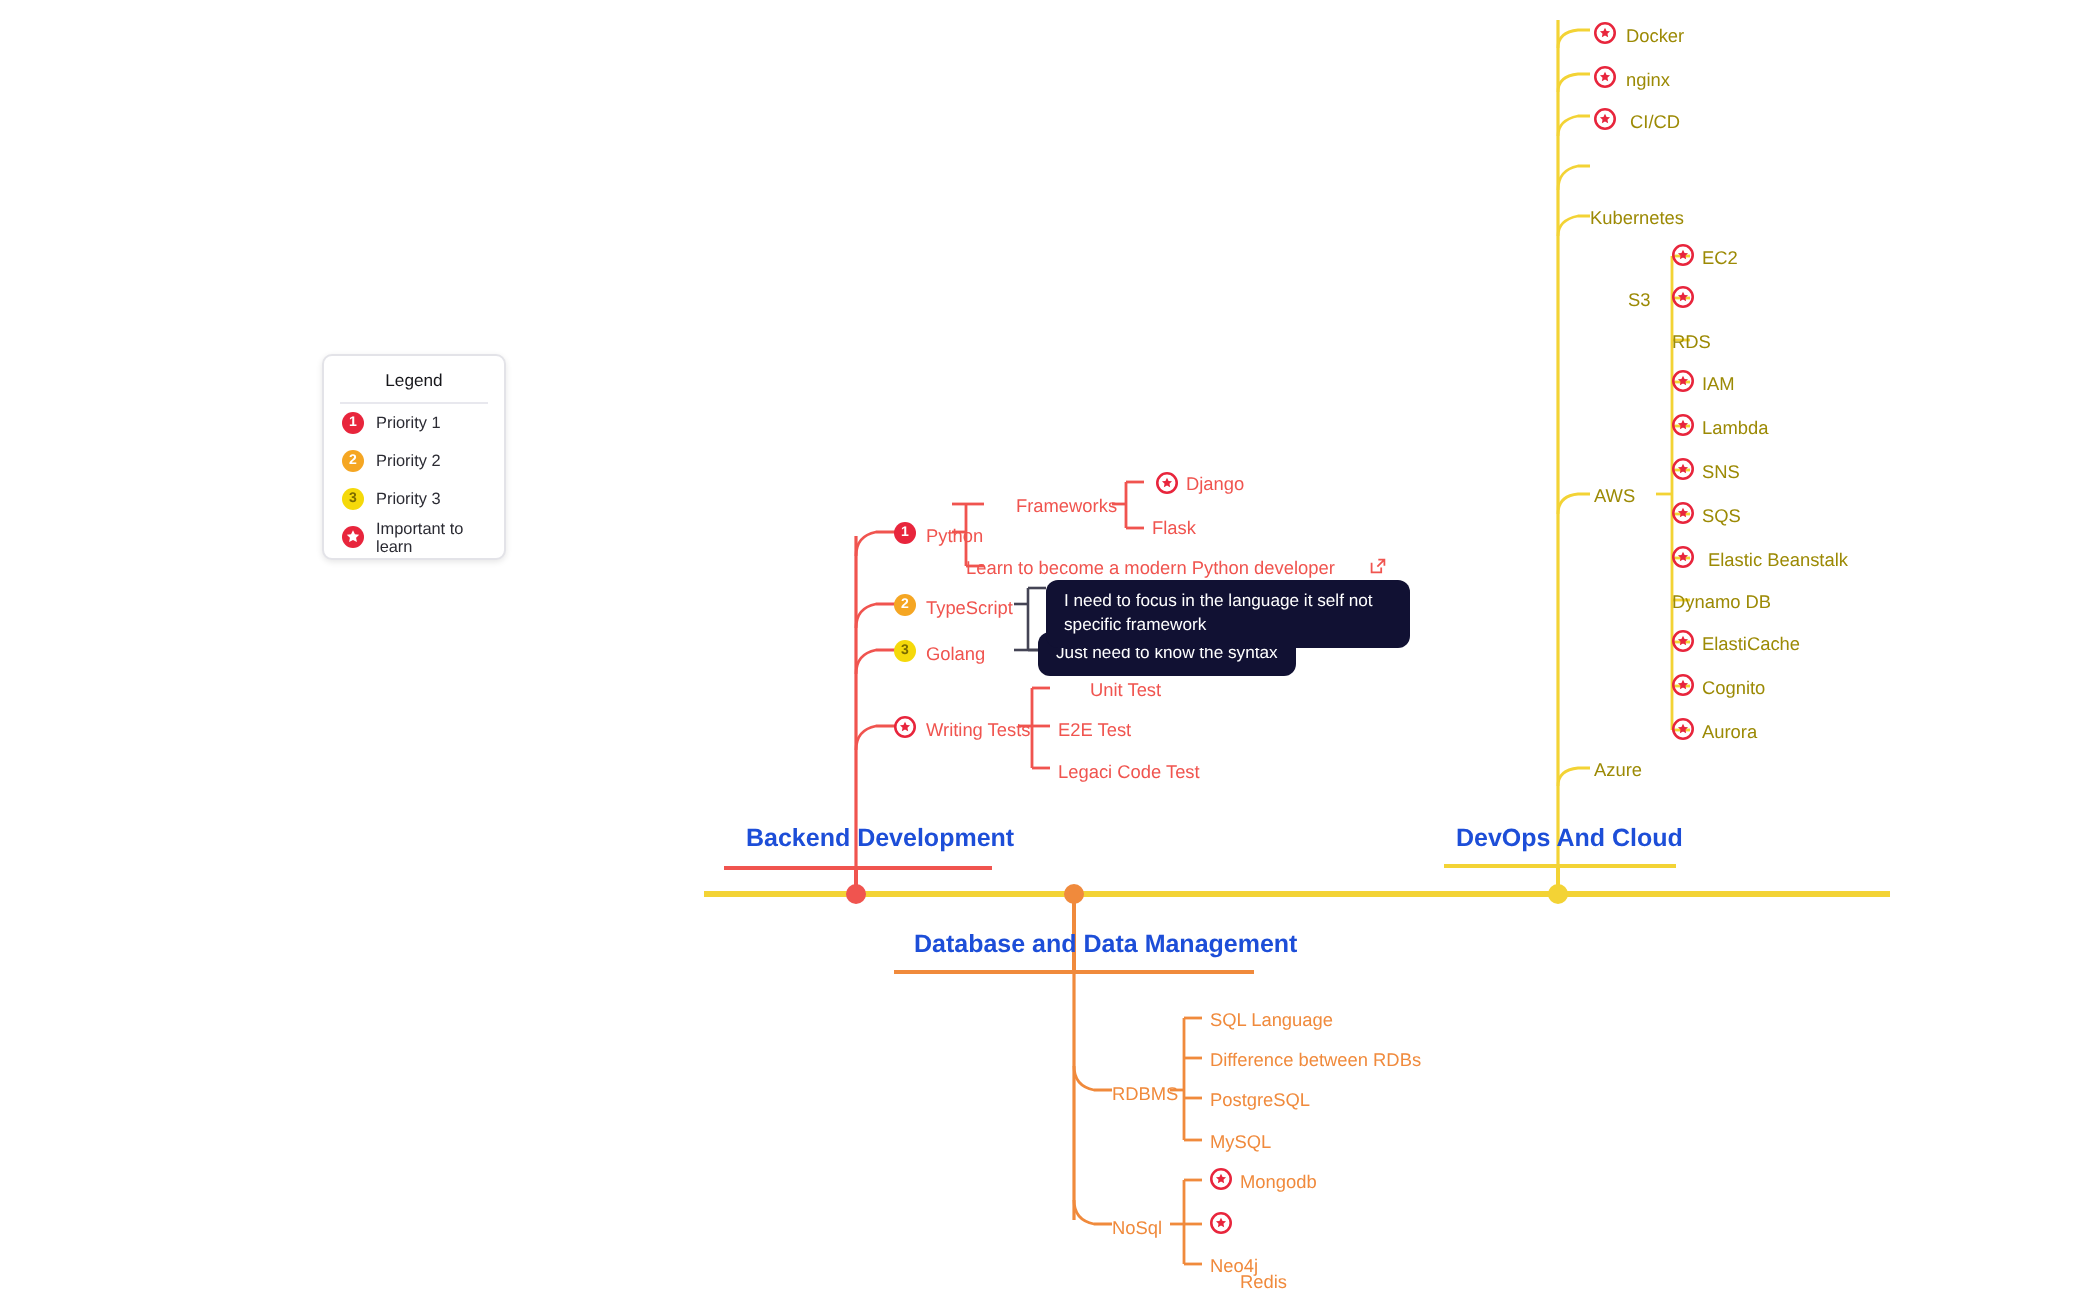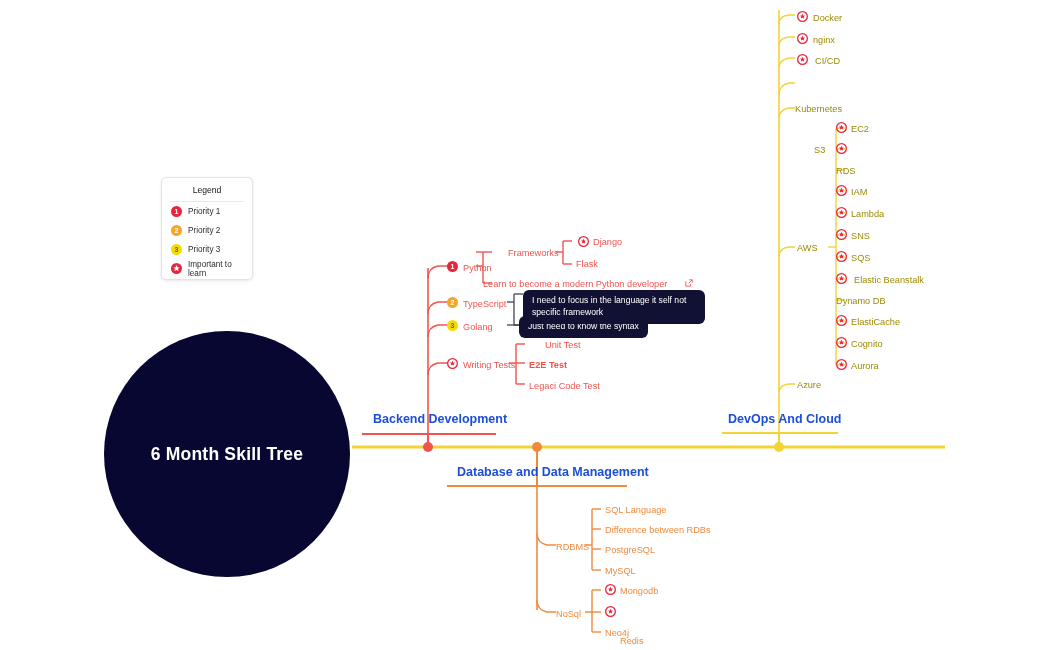--- a/index.html
+++ b/index.html
@@ -134,23 +134,20 @@
     <line x1="836" y1="213" x2="845" y2="213" stroke="#f3d335" stroke-width="1.4"></line>
     <line x1="836" y1="235" x2="845" y2="235" stroke="#f3d335" stroke-width="1.4"></line>
     <line x1="836" y1="257" x2="845" y2="257" stroke="#f3d335" stroke-width="1.4"></line>
     <line x1="836" y1="279" x2="845" y2="279" stroke="#f3d335" stroke-width="1.4"></line>
     <line x1="836" y1="300" x2="845" y2="300" stroke="#f3d335" stroke-width="1.4"></line>
     <line x1="836" y1="321" x2="845" y2="321" stroke="#f3d335" stroke-width="1.4"></line>
     <line x1="836" y1="343" x2="845" y2="343" stroke="#f3d335" stroke-width="1.4"></line>
     <line x1="836" y1="365" x2="845" y2="365" stroke="#f3d335" stroke-width="1.4"></line>
   </svg>
 
-  <div class="hub">
-    <span class="hub-label">6 Month Skill Tree</span>
-  </div>
 
   <div class="legend">
     <div class="legend-title">Legend</div>
     <div class="legend-rule"></div>
     <div class="legend-row">
       <span class="lg-badge" style="background:#e8253c">1</span>
       <span class="legend-label">Priority 1</span>
     </div>
     <div class="legend-row">
       <span class="lg-badge" style="background:#f5a623">2</span>
@@ -199,21 +196,21 @@
 
   <div class="tip" style="left:519px;top:316px;">Just need to know the syntax</div>
   <div class="tip" style="left:523px;top:290px;width:164px;">I need to focus in the language it self not specific framework</div>
 
   <svg class="star" style="left:447px;top:358px;" viewBox="0 0 12 12">
     <circle cx="6" cy="6" r="5.3" fill="none" stroke="#e8253c" stroke-width="1.4"></circle>
     <path d="M6 3.1l.85 1.75 1.9.25-1.4 1.3.37 1.86L6 7.4 4.28 8.26l.37-1.86-1.4-1.3 1.9-.25z" fill="#e8253c"></path>
   </svg>
   <div class="node red" style="left:463px;top:359px;">Writing Tests</div>
   <div class="node red" style="left:529px;top:339px;padding-left:16px;">Unit Test</div>
-  <div class="node red" style="left:529px;top:359px;font-weight:bold;">E2E Test</div>
+  <div class="node red" style="left:529px;top:359px;">E2E Test</div>
   <div class="node red" style="left:529px;top:380px;">Legaci Code Test</div>
 
   <div class="node orange" style="left:556px;top:541px;">RDBMS</div>
   <div class="node orange" style="left:605px;top:504px;">SQL Language</div>
   <div class="node orange" style="left:605px;top:524px;">Difference between RDBs</div>
   <div class="node orange" style="left:605px;top:544px;">PostgreSQL</div>
   <div class="node orange" style="left:605px;top:565px;">MySQL</div>
 
   <div class="node orange" style="left:556px;top:608px;">NoSql</div>
   <svg class="star" style="left:605px;top:584px;" viewBox="0 0 12 12">

